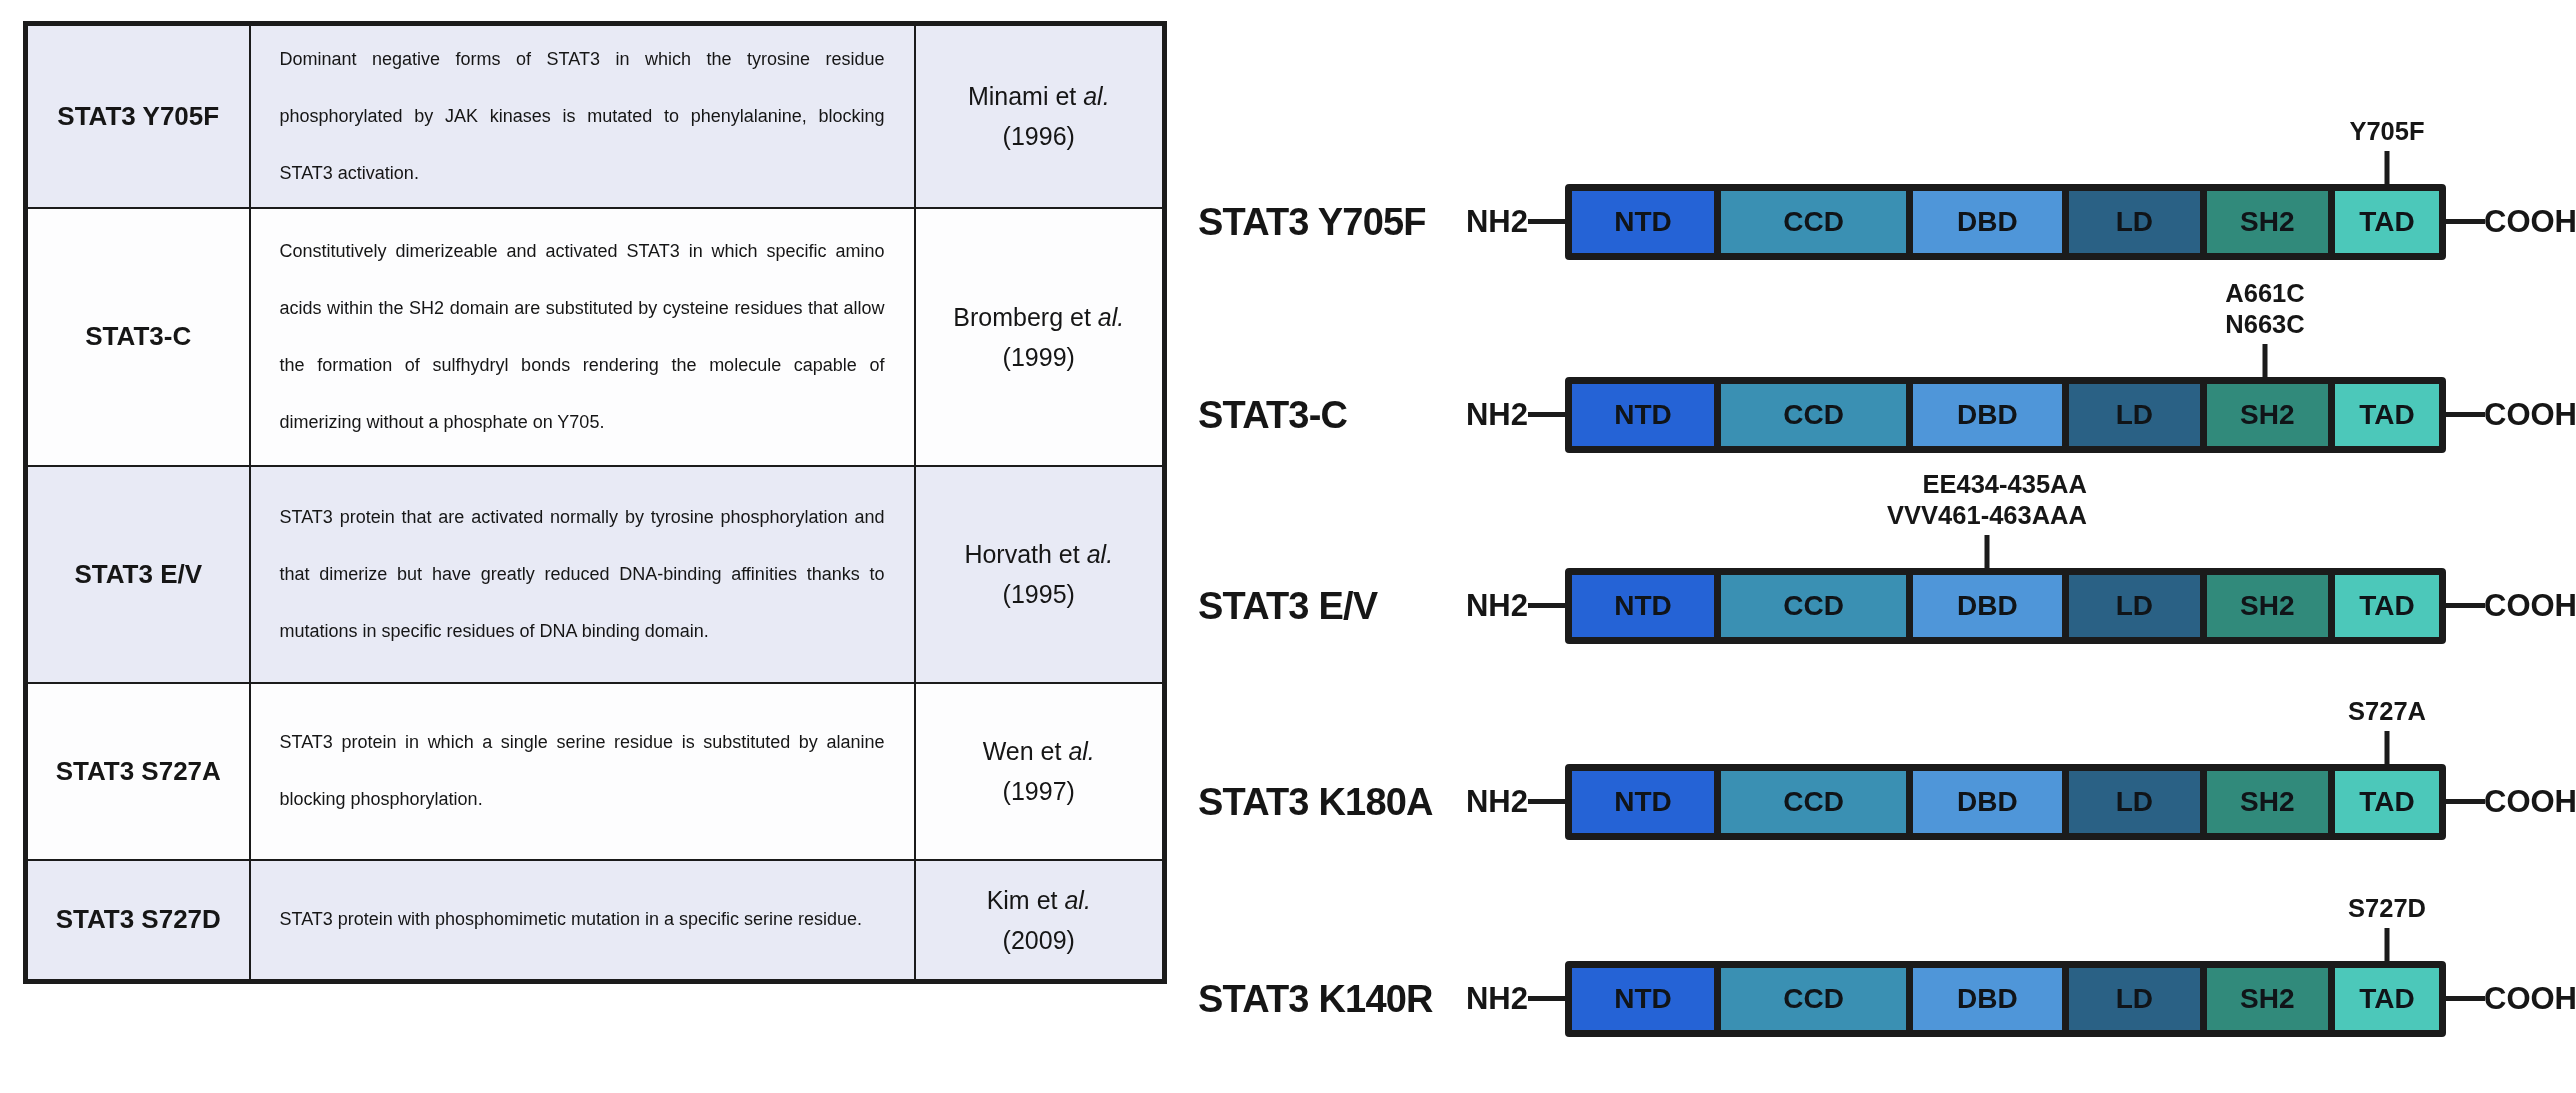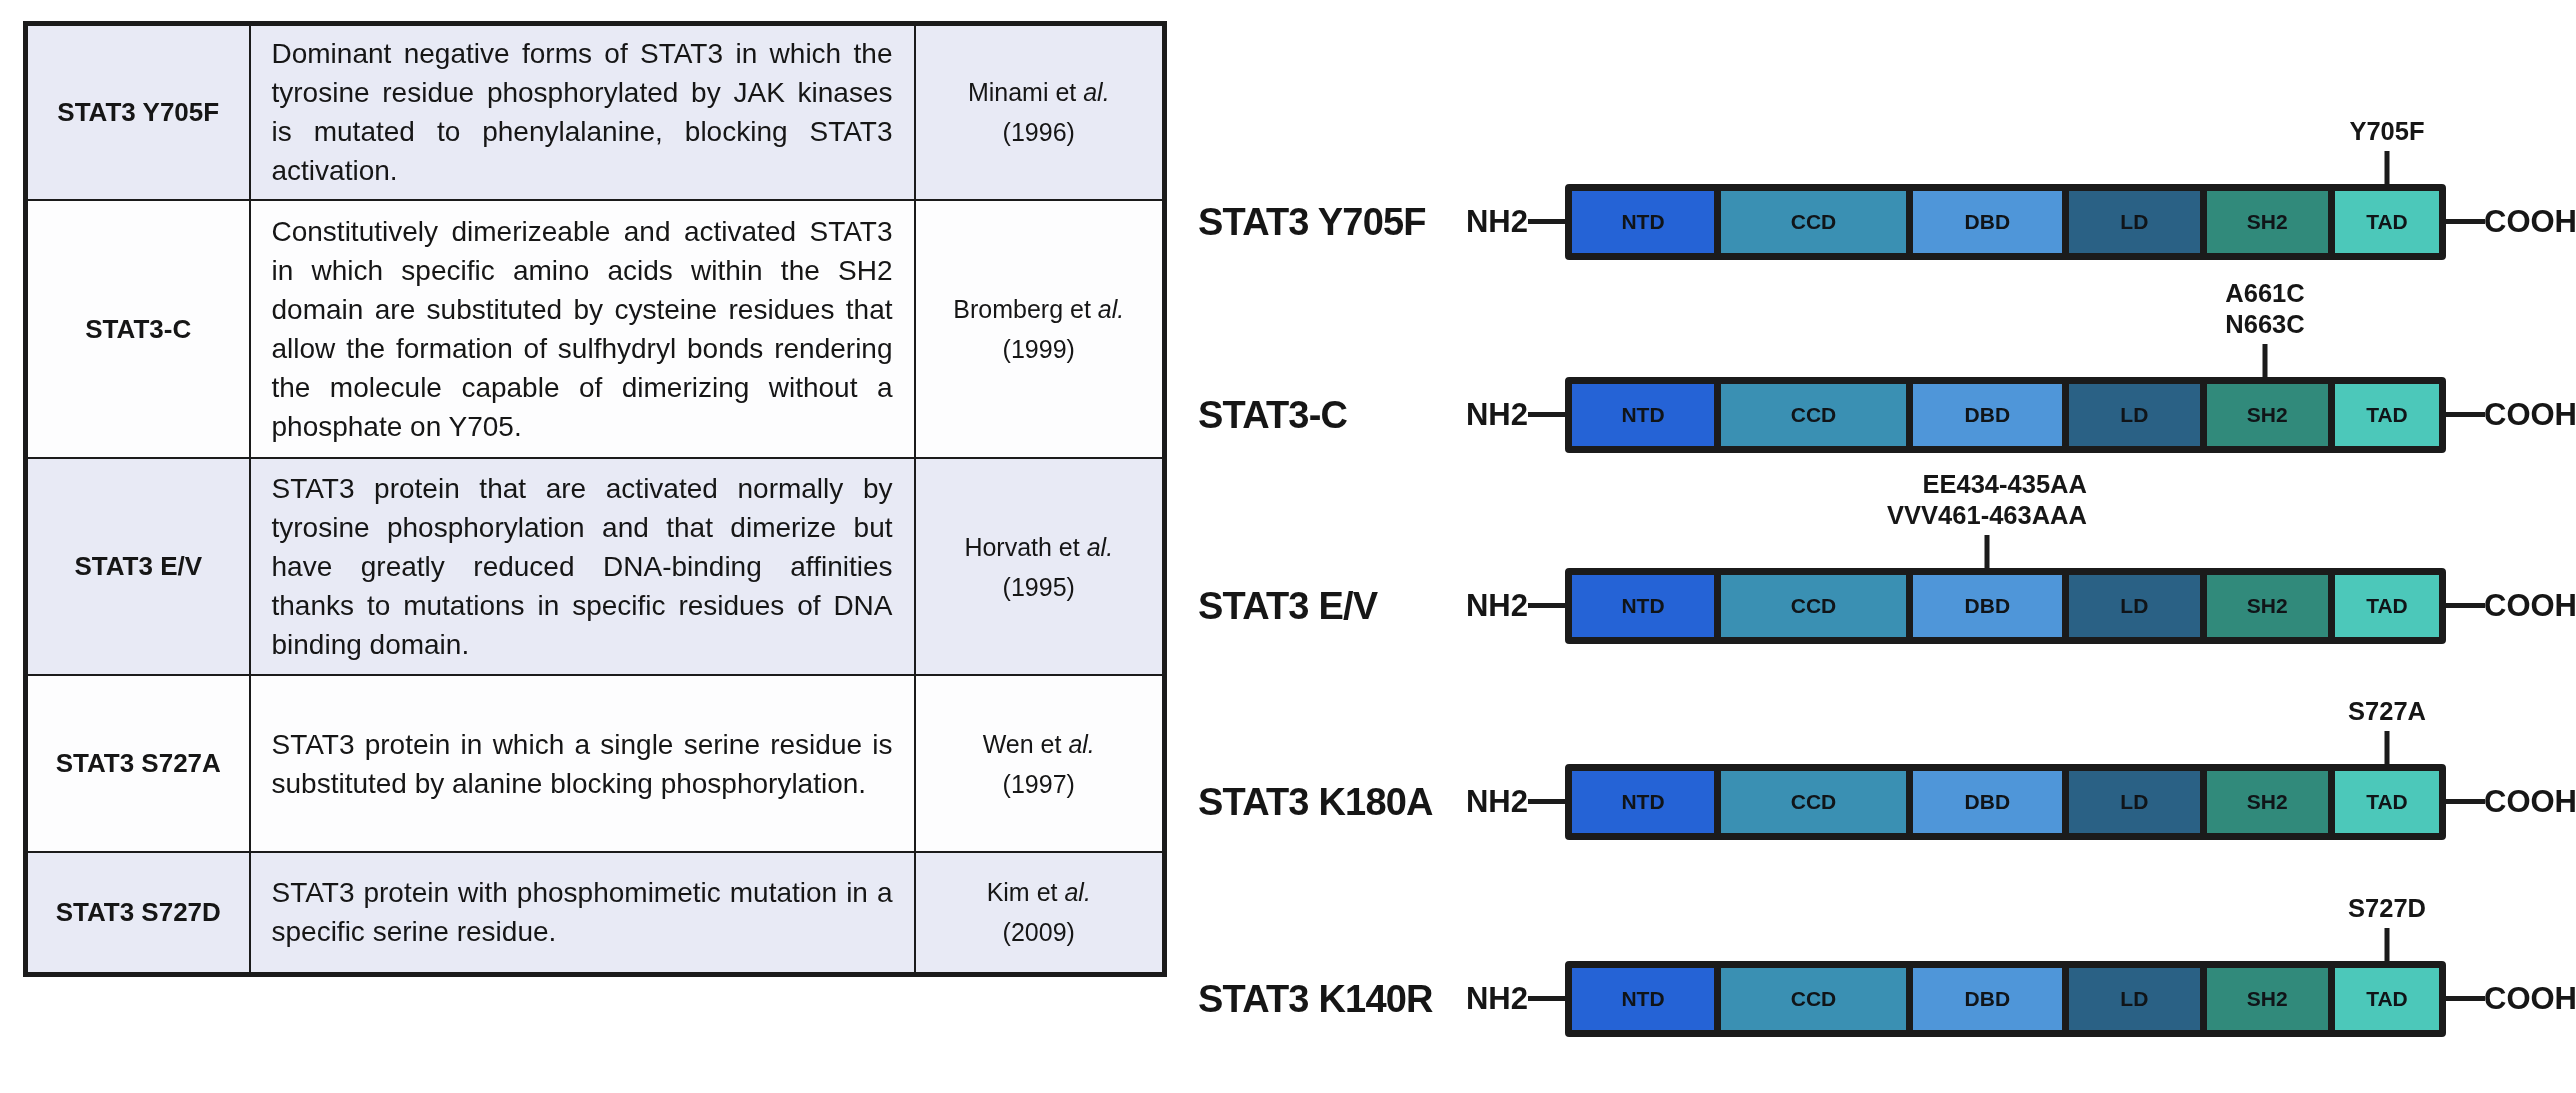--- a/index.html
+++ b/index.html
@@ -44,23 +44,23 @@
     font-size:29px;font-weight:700;
     text-align:center;line-height:38px;
     border-bottom-width:4.1px;
     padding:0 25px;
   }
   td.iso{
     font-weight:700;font-size:26px;text-align:center;
     padding:0 6.6px;
   }
   td.func{
-    font-size:28px;line-height:39px;
+    font-size:18px;line-height:57px;
     text-align:justify;
-    padding:5px 21px;
+    padding:5px 29px;
   }
   td.ref{
     font-size:25px;line-height:40px;text-align:center;
     padding:0 8.2px;
   }
   tr.alt{background:var(--row-alt);}
   tr.plain{background:var(--row-plain);}
 
   
   .drow{position:absolute;left:0;width:2576px;height:76px;}
@@ -83,21 +83,21 @@
     width:881px;height:76px;
     background:var(--border);
     border:7.4px solid var(--border);
     border-radius:4.1px;
     display:flex;gap:7.4px;
     overflow:hidden;
   }
   .domain{
     height:100%;
     display:flex;align-items:center;justify-content:center;
-    font-size:21px;font-weight:700;color:#101418;
+    font-size:28px;font-weight:700;color:#101418;
   }
   .tick{
     position:absolute;bottom:100%;width:5px;height:33px;
     background:var(--border);transform:translateX(-50%);
   }
   .ann{
     position:absolute;bottom:calc(100% + 38px);
     transform:translateX(-50%);
     text-align:right;font-size:25.5px;font-weight:700;line-height:30.5px;
     white-space:nowrap;

